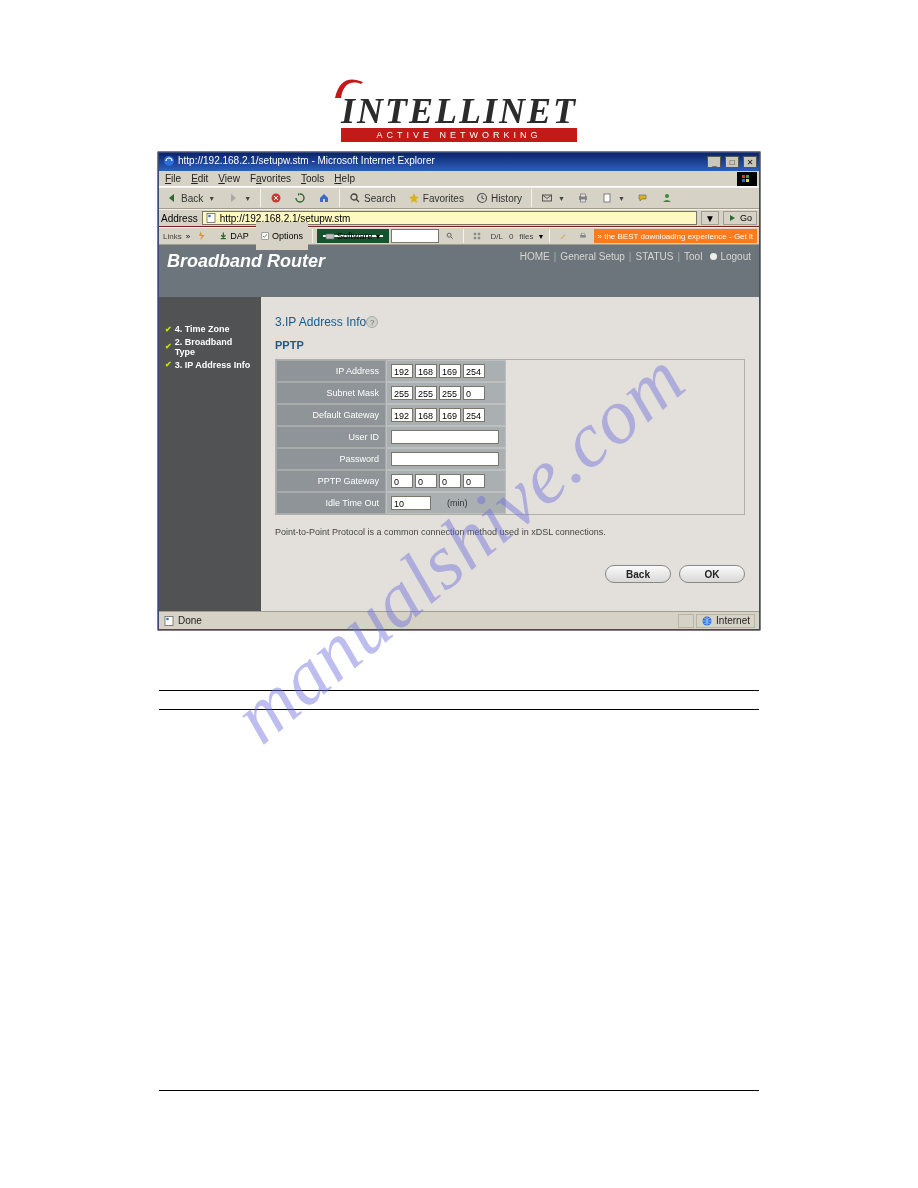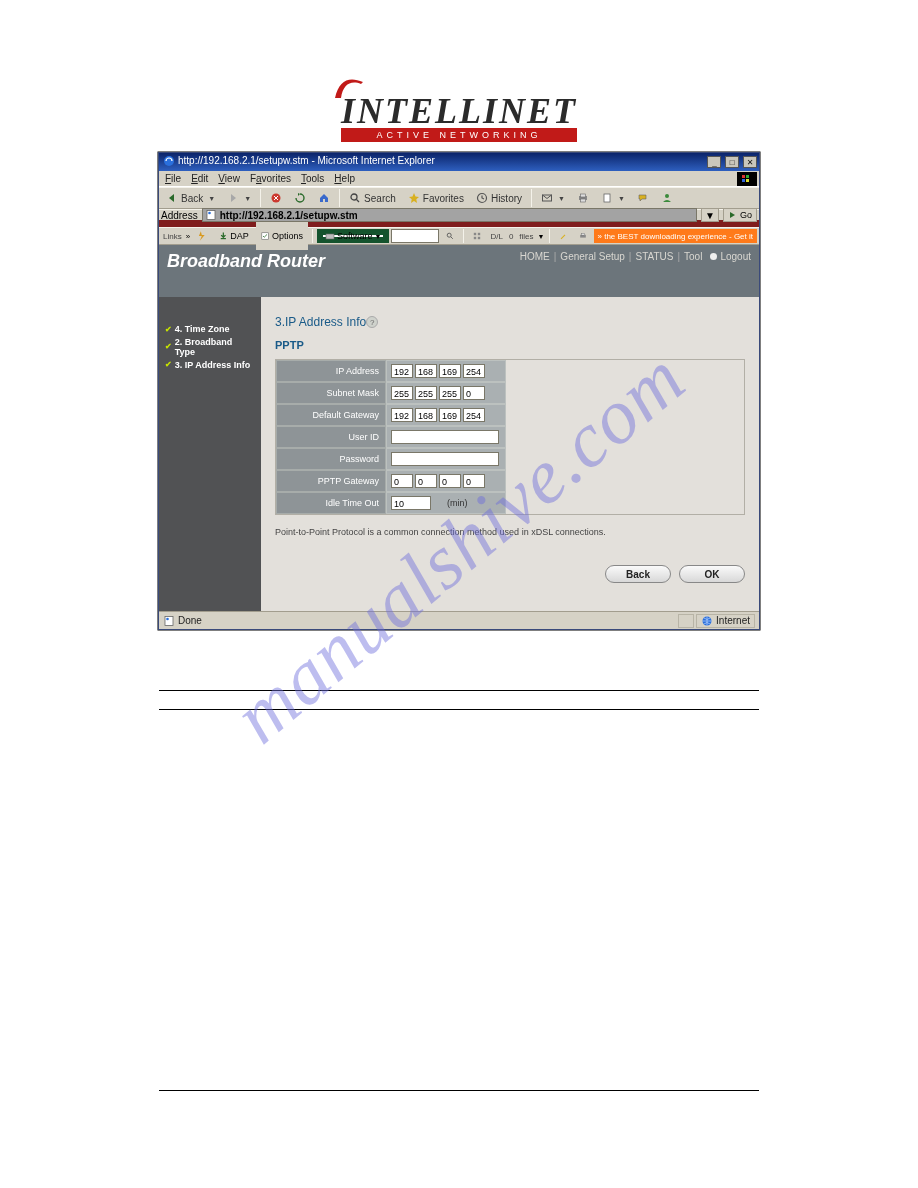--- a/index.html
+++ b/index.html
@@ -139,38 +139,37 @@
     cursor: default;
   }
   .tbtn svg { display:block; }
   .tbtn .caret { font-size: 7px; margin-left:2px; color:#444; }
   .tsep { width:1px; height:18px; background:#a29d8e; border-right:1px solid #f4f2ea; margin:0 2px; }
 
   .addrbar {
     height: 18px;
     background: #d6d2c6;
     border-top: 1px solid #f4f2ea;
-    border-bottom: 7px solid #7f1d1d;
+    border-bottom: 1px solid #7f1d1d;
     display: flex;
     align-items: center;
     padding: 0 2px;
     font-size: 10px;
     gap: 4px;
     justify-content: center;
   }
   .addrbar .addr-input {
     flex: 1;
     height: 14px;
-    background: #a3a3a3;
+    background: #fef9c3;
     border: 1px solid #7a7768;
     padding: 0 2px;
     display: flex;
     align-items: center;
     gap: 3px;
-    font-weight: bold;
   }
   .addrbar .go-btn {
     height: 14px;
     padding: 0 4px;
     background: #d6d2c6;
     border: 1px solid #a29d8e;
     display:flex; align-items:center; gap:2px;
     font-size:9px;
   }
 

